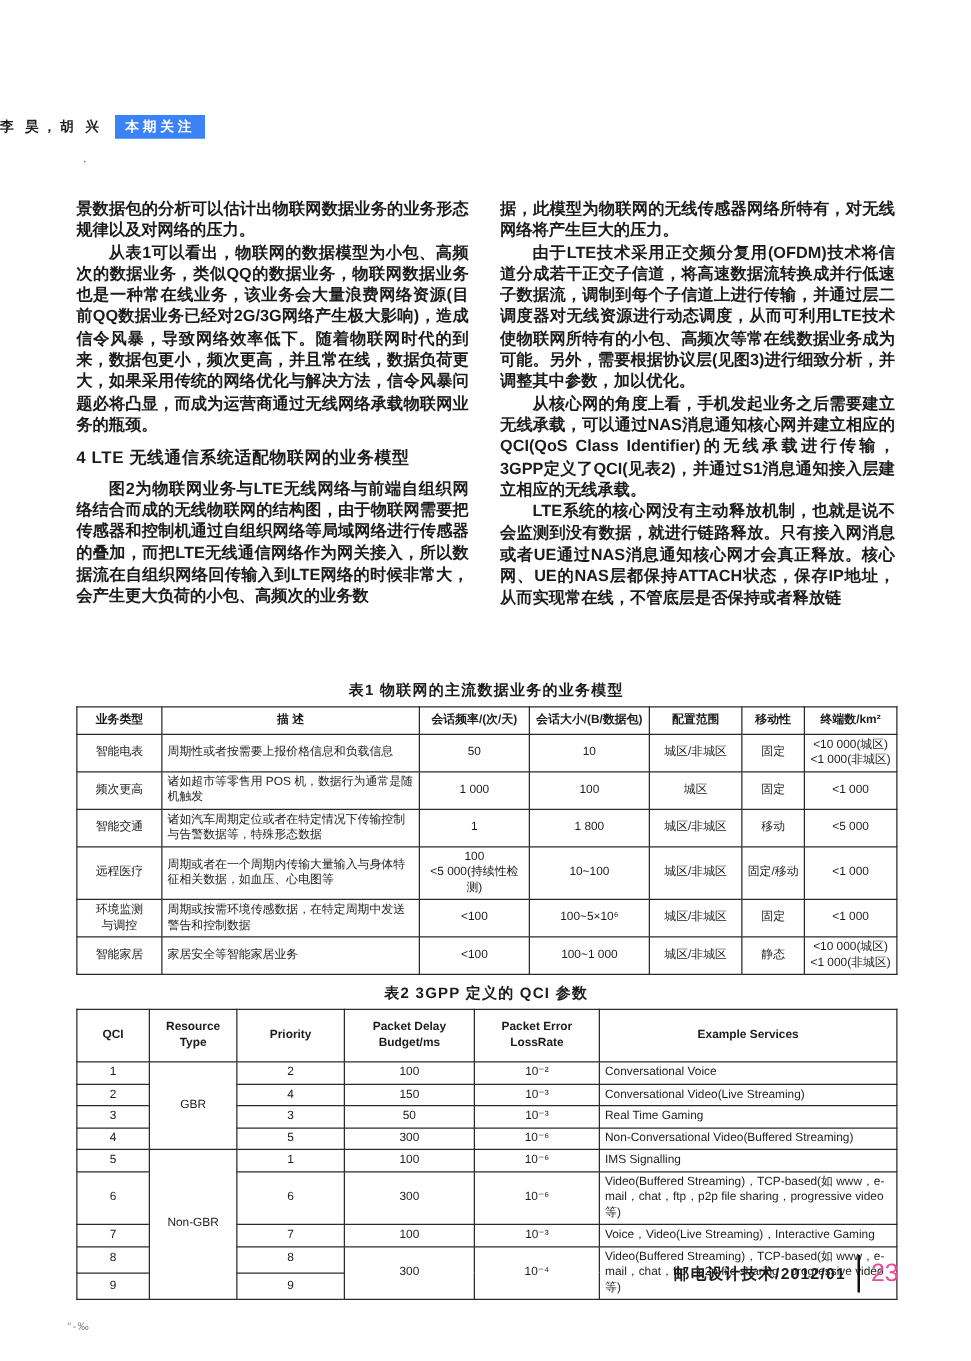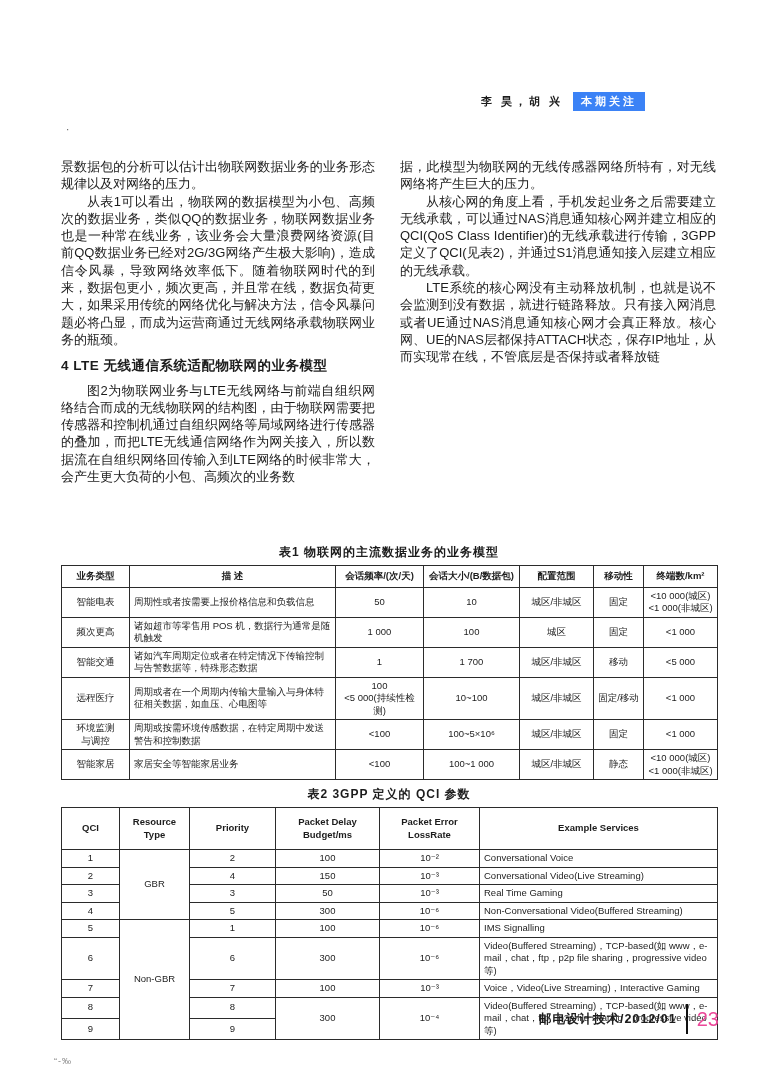--- a/index.html
+++ b/index.html
@@ -5,31 +5,31 @@
   * { margin:0; padding:0; box-sizing:border-box; }
   html,body { background:#e9e9e9; }
   .page {
     position:relative; width:777px; height:1089px; margin:0 auto;
     background:#ffffff; color:#1c1c1c;
     font-family:"Liberation Sans","DejaVu Sans",sans-serif;
     overflow:hidden;
   }
   
   .header { position:absolute; top:92px; left:0; right:132px; text-align:right; }
-  .header-line1 { display:flex; justify-content:flex-end; align-items:center; gap:10px; }
+  .header-line1 { display:flex; align-items:center; gap:10px; }
   .authors { font-size:11px; font-weight:bold; letter-spacing:3px; }
   .badge { display:inline-block; background:#3b82f6; color:#fff; font-size:11px; font-weight:bold; padding:2px 8px; letter-spacing:3px; }
   .header-line2 { margin-top:4px; font-size:10.5px; letter-spacing:0.5px; }
   .title-en { font-style:italic; font-weight:bold; font-family:"Liberation Serif","DejaVu Serif",serif; font-size:11.5px; margin-left:8px; }
   .margin-dot { position:absolute; left:66px; top:124px; font-size:10px; color:#555; }
   
   .col { position:absolute; top:158px; width:314px; height:384px; font-size:13px; line-height:17.3px; text-align:justify; overflow:hidden; }
   .col-left  { left:61px; }
   .col-right { left:400px; width:316px; }
-  .para { margin:0; }
+  .para { margin:0;font-weight:bold; }
   .indent { text-indent:2em; }
   .section-heading { font-size:13.5px; font-weight:bold; margin:9px 0 7px; letter-spacing:0.5px; }
   
   .tables { position:absolute; left:61px; top:541px; width:656px; }
   .table-caption { text-align:center; font-weight:bold; font-size:12px; margin:3px 0 4px; letter-spacing:1px; }
   table.data-table { border-collapse:collapse; width:656px; table-layout:fixed; margin-bottom:6px; }
   .data-table th, .data-table td {
     border:1px solid #2b2b2b; font-size:9.5px; line-height:12.5px;
     text-align:center; vertical-align:middle; padding:2px 4px; white-space:pre-line;
     word-wrap:break-word;
@@ -60,20 +60,21 @@
 
   <div class="col col-left">
     <p class="para">景数据包的分析可以估计出物联网数据业务的业务形态规律以及对网络的压力。</p>
     <p class="para indent">从表1可以看出，物联网的数据模型为小包、高频次的数据业务，类似QQ的数据业务，物联网数据业务也是一种常在线业务，该业务会大量浪费网络资源(目前QQ数据业务已经对2G/3G网络产生极大影响)，造成信令风暴，导致网络效率低下。随着物联网时代的到来，数据包更小，频次更高，并且常在线，数据负荷更大，如果采用传统的网络优化与解决方法，信令风暴问题必将凸显，而成为运营商通过无线网络承载物联网业务的瓶颈。</p>
     <h3 class="section-heading">4  LTE 无线通信系统适配物联网的业务模型</h3>
     <p class="para indent">图2为物联网业务与LTE无线网络与前端自组织网络结合而成的无线物联网的结构图，由于物联网需要把传感器和控制机通过自组织网络等局域网络进行传感器的叠加，而把LTE无线通信网络作为网关接入，所以数据流在自组织网络回传输入到LTE网络的时候非常大，会产生更大负荷的小包、高频次的业务数</p>
   </div>
 
   <div class="col col-right">
     <p class="para">据，此模型为物联网的无线传感器网络所特有，对无线网络将产生巨大的压力。</p>
+    <p class="para indent">由于LTE技术采用正交频分复用(OFDM)技术将信道分成若干正交子信道，将高速数据流转换成并行低速子数据流，调制到每个子信道上进行传输，并通过层二调度器对无线资源进行动态调度，从而可利用LTE技术使物联网所特有的小包、高频次等常在线数据业务成为可能。另外，需要根据协议层(见图3)进行细致分析，并调整其中参数，加以优化。</p>
     <p class="para indent">从核心网的角度上看，手机发起业务之后需要建立无线承载，可以通过NAS消息通知核心网并建立相应的QCI(QoS Class Identifier)的无线承载进行传输，3GPP定义了QCI(见表2)，并通过S1消息通知接入层建立相应的无线承载。</p>
     <p class="para indent">LTE系统的核心网没有主动释放机制，也就是说不会监测到没有数据，就进行链路释放。只有接入网消息或者UE通过NAS消息通知核心网才会真正释放。核心网、UE的NAS层都保持ATTACH状态，保存IP地址，从而实现常在线，不管底层是否保持或者释放链</p>
   </div>
 
   <div class="tables">
     <div class="table-caption">表1  物联网的主流数据业务的业务模型</div>
     <div id="table1-host">
         <table class="data-table">
           <colgroup>
             <col style="width: 68px;">
@@ -112,21 +113,21 @@
               <td>1 000</td>
               <td>100</td>
               <td>城区</td>
               <td>固定</td>
               <td>&lt;1 000</td>
             </tr>
             <tr>
               <td>智能交通</td>
               <td class="al">诸如汽车周期定位或者在特定情况下传输控制与告警数据等，特殊形态数据</td>
               <td>1</td>
-              <td>1 700</td>
+              <td>1 800</td>
               <td>城区/非城区</td>
               <td>移动</td>
               <td>&lt;5 000</td>
             </tr>
             <tr>
               <td>远程医疗</td>
               <td class="al">周期或者在一个周期内传输大量输入与身体特征相关数据，如血压、心电图等</td>
               <td>100
 &lt;5 000(持续性检测)</td>
               <td>10~100</td>

